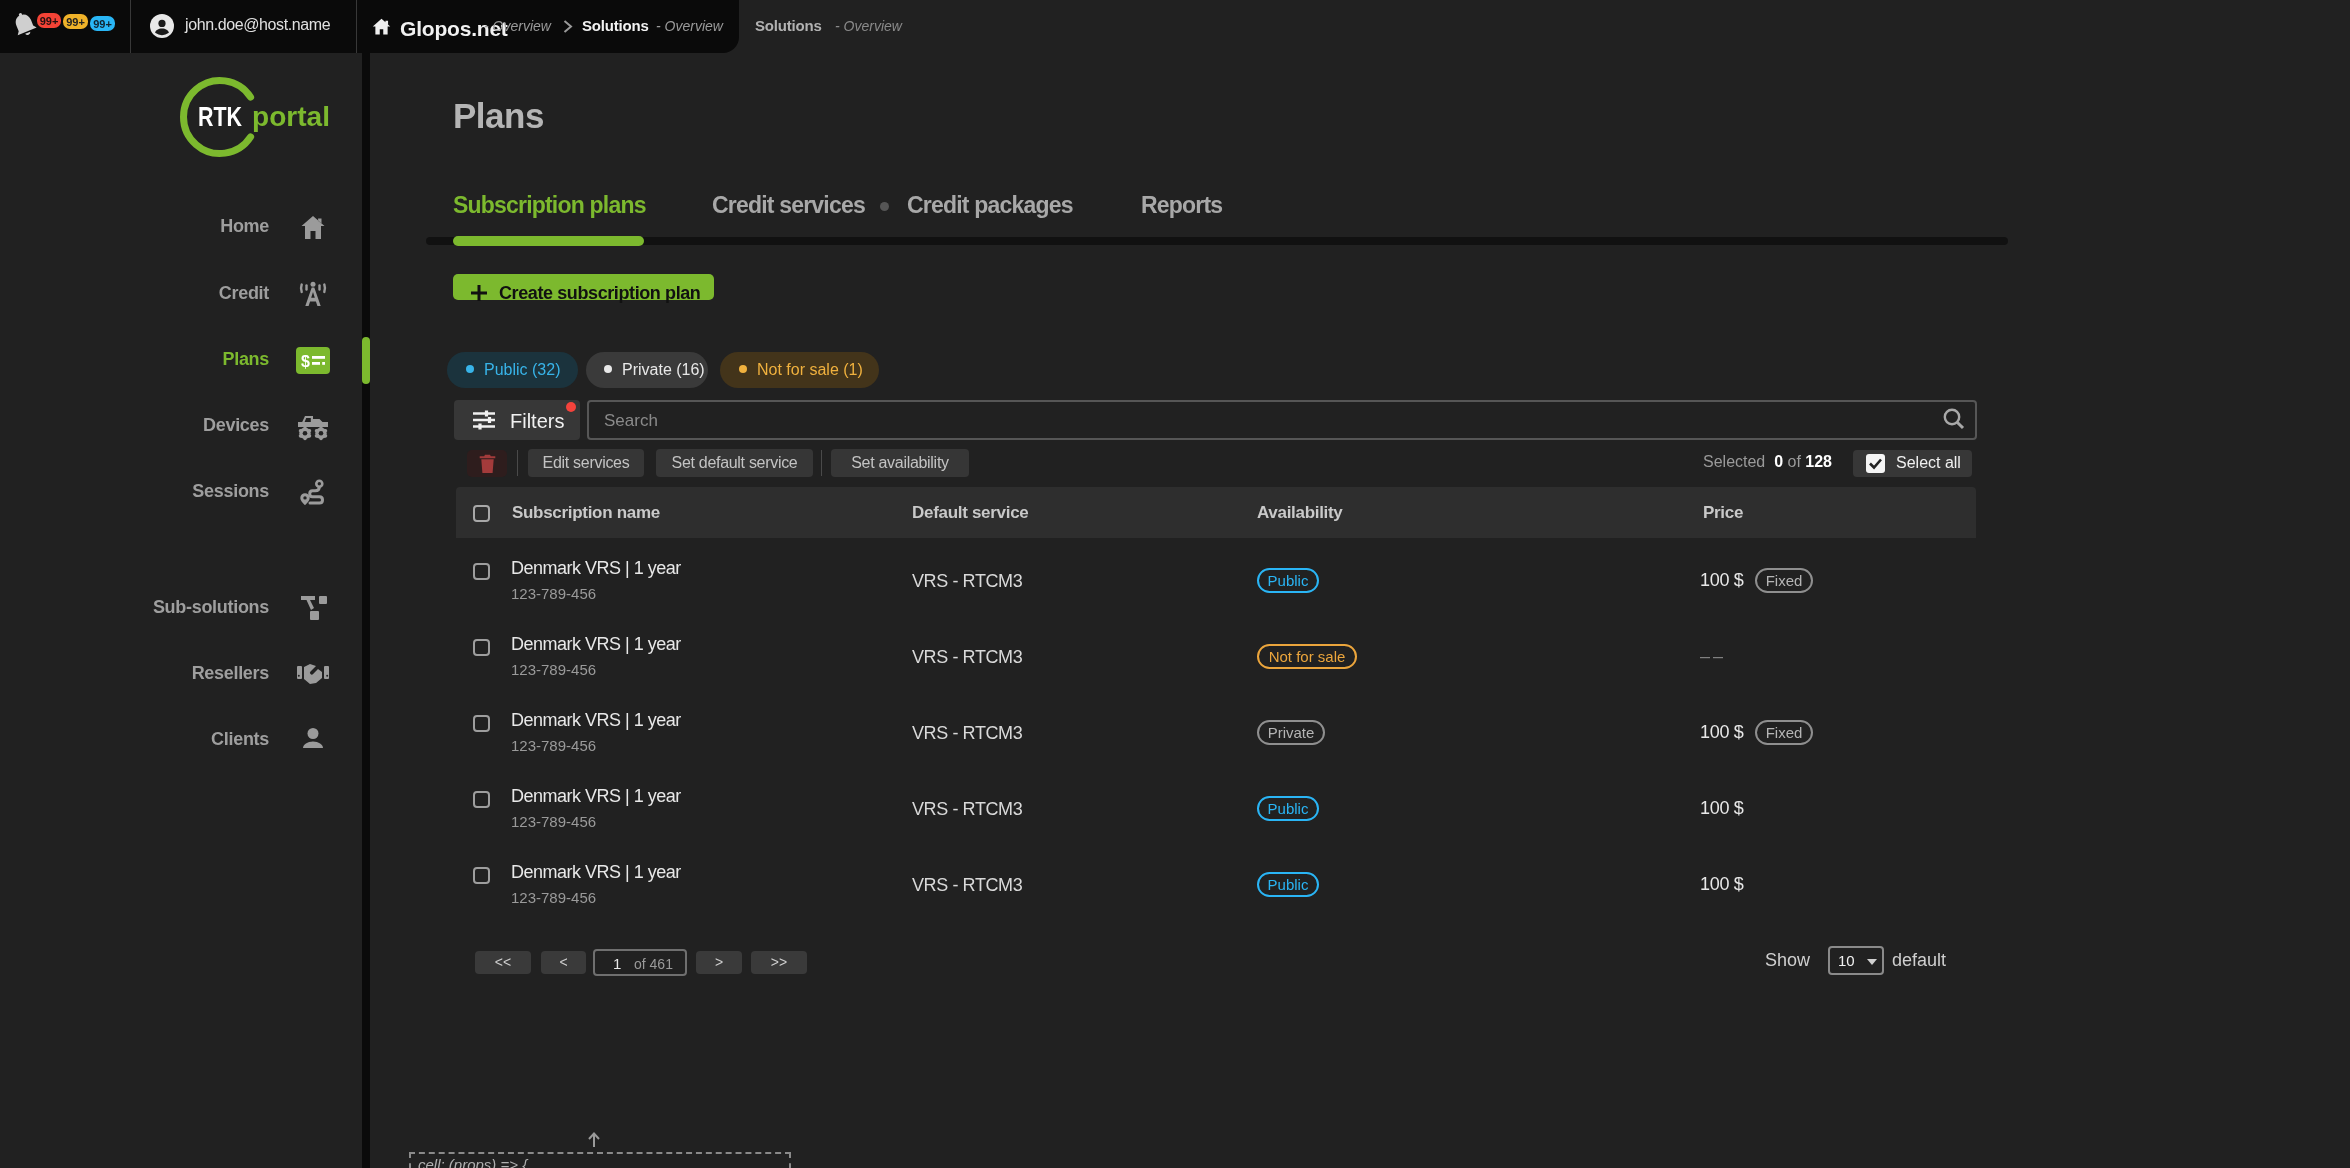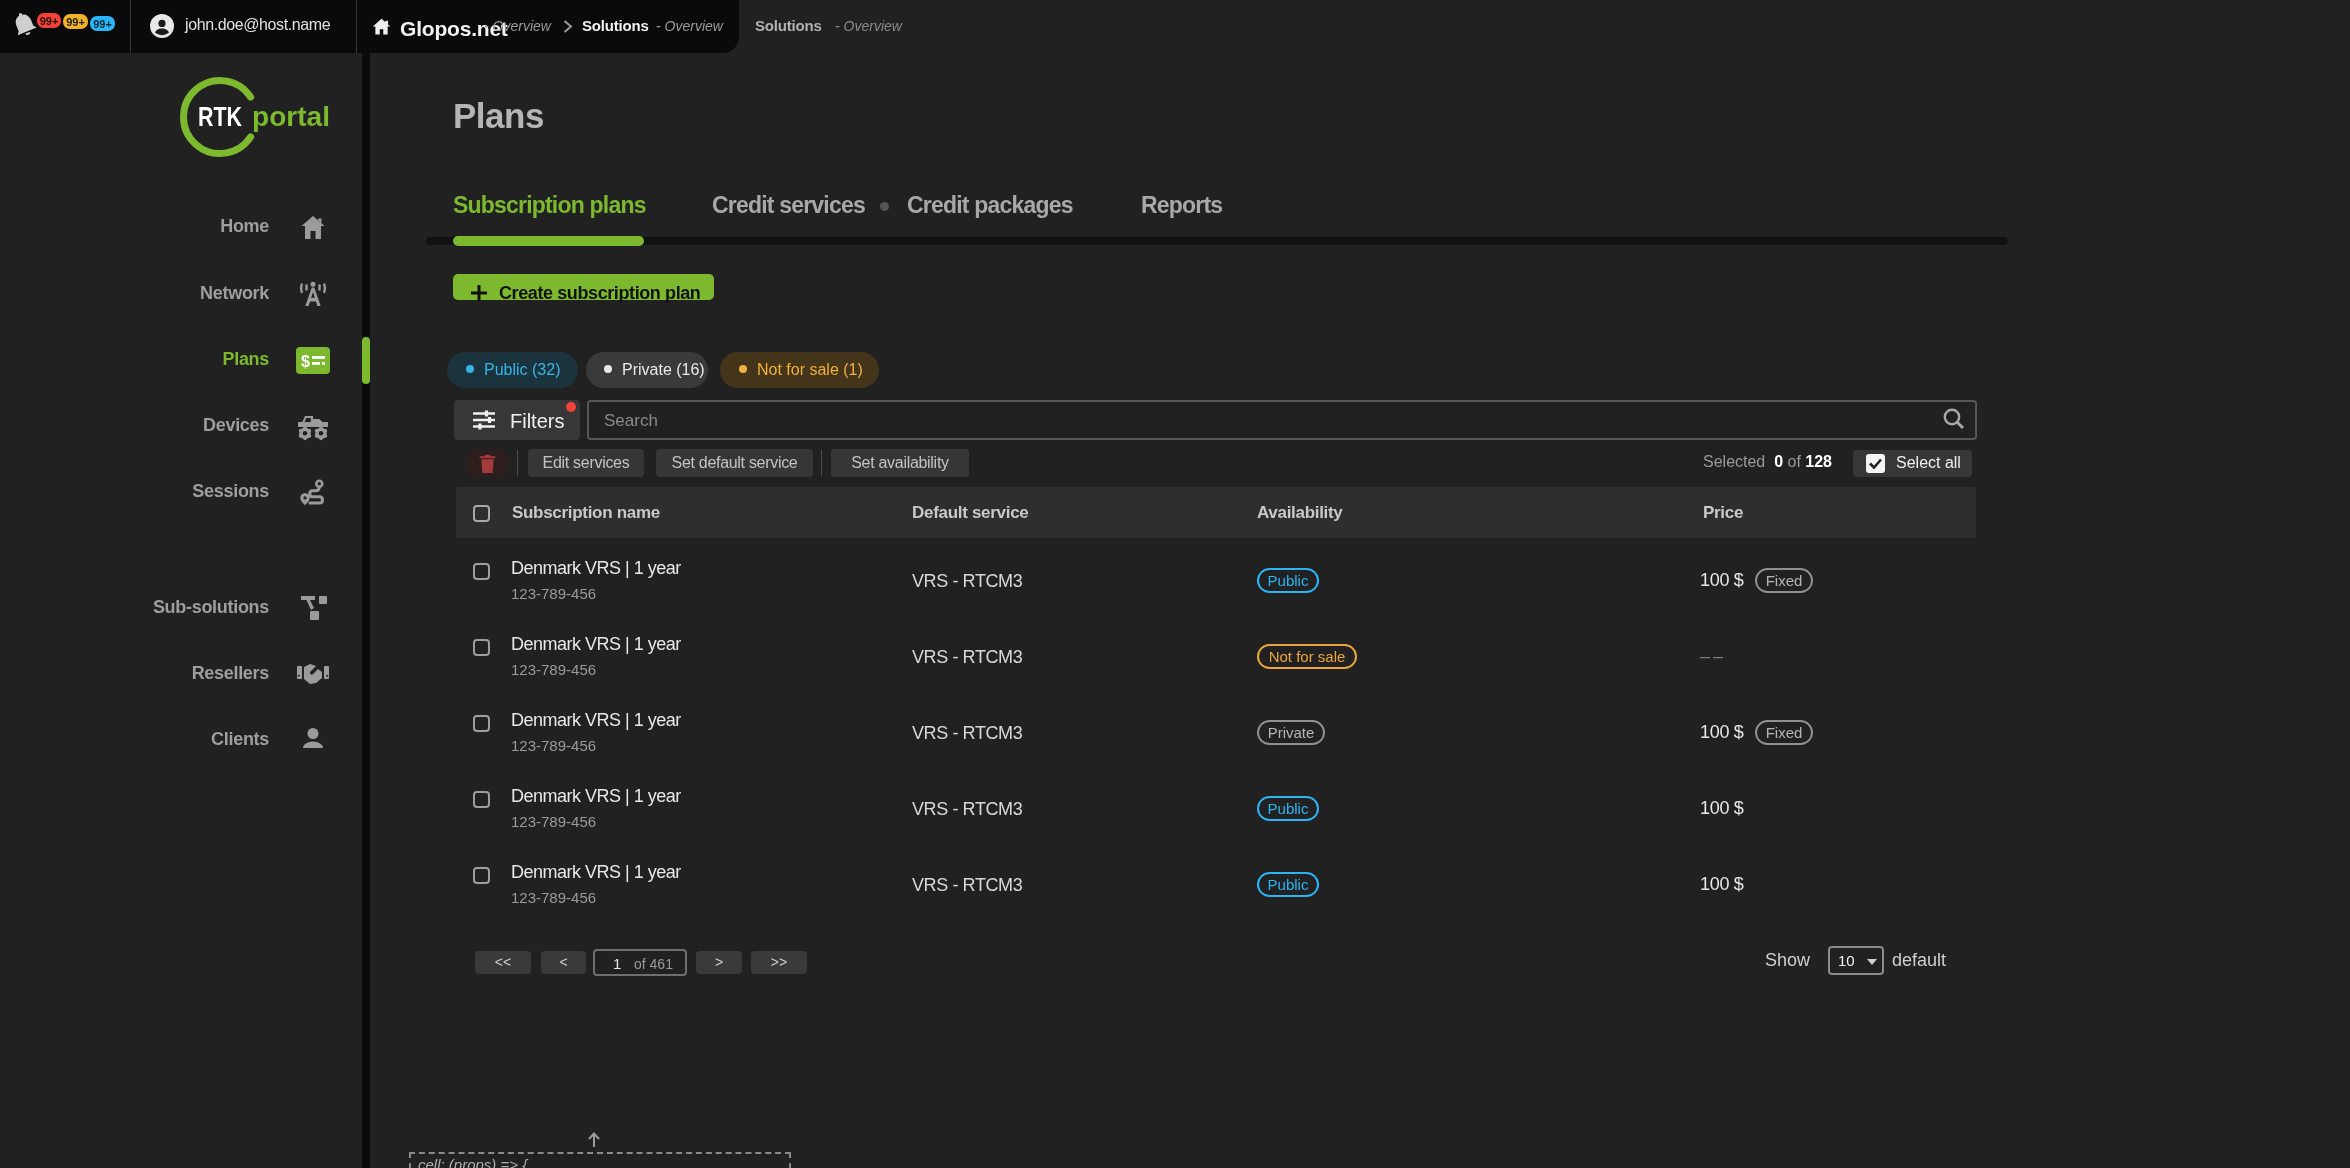--- a/index.html
+++ b/index.html
@@ -116,21 +116,21 @@
 <div class="abs" id="vdivider"></div>
 <div class="abs" id="activebar"></div>
 
 <svg class="abs" style="left:177px; top:71px;" width="160" height="92" viewBox="0 0 160 92">
   <path d="M 73.6 26.1 A 36.5 36.5 0 1 0 73.6 65.9" stroke="#7cb92e" stroke-width="7" fill="none" stroke-linecap="round"></path>
   <text x="21" y="55" font-family="'Liberation Sans',sans-serif" font-size="28" font-weight="bold" fill="#ffffff" textLength="44" lengthAdjust="spacingAndGlyphs">RTK</text>
   <text x="75" y="55" font-family="'Liberation Sans',sans-serif" font-size="28" font-weight="bold" fill="#7cb92e" textLength="78" lengthAdjust="spacingAndGlyphs">portal</text>
 </svg>
 
 <div class="navlab" style="top:216px;">Home</div>
-<div class="navlab" style="top:283px;">Network</div>
+<div class="navlab" style="top:283px;">Credit</div>
 <div class="navlab green" style="top:349px;">Plans</div>
 <div class="navlab" style="top:415px;">Devices</div>
 <div class="navlab" style="top:481px;">Sessions</div>
 <div class="navlab" style="top:597px;">Sub-solutions</div>
 <div class="navlab" style="top:663px;">Resellers</div>
 <div class="navlab" style="top:729px;">Clients</div>
 
 <svg class="navicon" style="top:214px;" width="34" height="27" viewBox="0 0 27 27">
   <path fill="#9b9b9b" d="M13.5 2 L2 12 L5.5 12 L5.5 25 L11 25 L11 17 L16 17 L16 25 L21.5 25 L21.5 12 L25 12 Z M18.6 4.6 L22 4.6 L22 9.6 L18.6 6.7 Z"></path>
 </svg>

